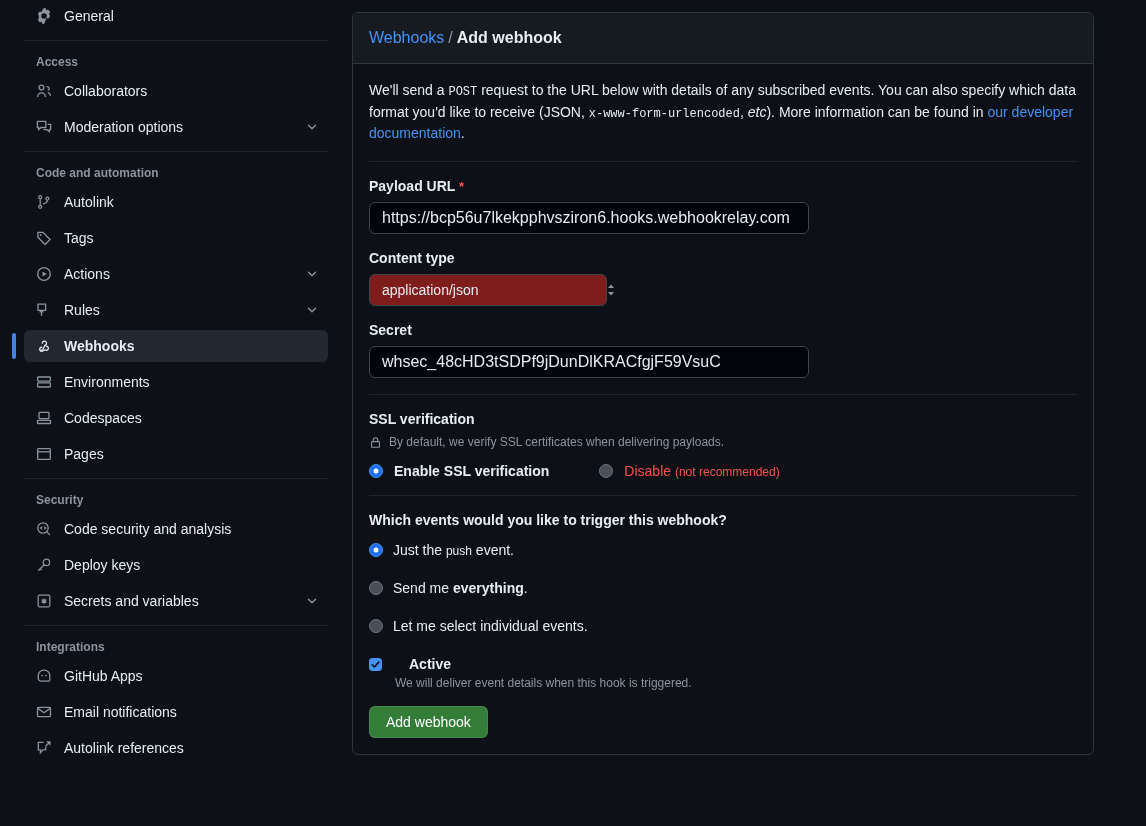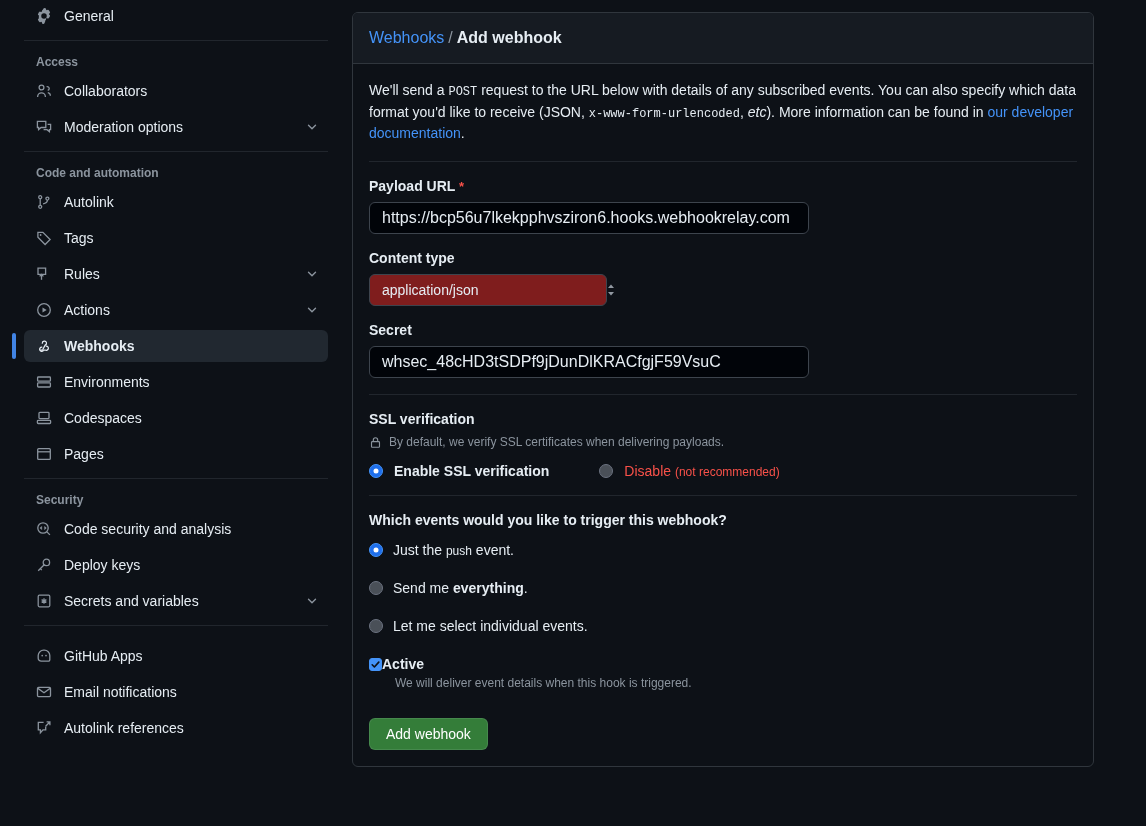--- a/index.html
+++ b/index.html
@@ -214,35 +214,35 @@
   .ev-opt {
     display: flex;
     align-items: center;
     gap: 10px;
     font-size: 14px;
     color: #e6edf3;
     margin-bottom: 22px;
     cursor: pointer;
   }
 
-  .chk-row { display: flex; align-items: center; gap: 0; margin-bottom: 4px; }
+  .chk-row { display: flex; align-items: center; gap: 27px; margin-bottom: 4px; }
   .chk {
     width: 13px; height: 13px;
     flex: 0 0 13px;
     border-radius: 3px;
     background: #4493f8;
     border: 1px solid #4493f8;
     display: flex; align-items: center; justify-content: center;
     color: #0d1117;
   }
   .chk-label { font-size: 14px; font-weight: bold; color: #e6edf3; }
   .chk-note {
     font-size: 12px;
     color: #8b949e;
-    margin: 0 0 28px 26px;
+    margin: 0 0 16px 26px;
   }
 
   .btn-green {
     background: #347d39;
     border: 1px solid rgba(240,246,252,0.10);
     border-radius: 6px;
     color: #ffffff;
     font-size: 14px;
     font-family: "Liberation Sans", sans-serif;
     padding: 0 16px;
@@ -323,48 +323,48 @@
               <path d="M1.9 7.3V2.3h5l7.2 7.2-5 5z"></path>
               <circle cx="4.6" cy="5" r="0.9" fill="currentColor" stroke="none"></circle>
             </svg>
         </span>
         <span class="label">Tags</span>
       </div>
 
       <div class="nav-item">
         <span class="ico">
           <svg width="16" height="16" viewBox="0 0 16 16" fill="none" stroke="currentColor" stroke-width="1.3">
+              <circle cx="8" cy="8" r="6.3"></circle>
+              <path d="M6.5 5.4l4.2 2.6-4.2 2.6z" fill="currentColor" stroke="none"></path>
+            </svg>
+        </span>
+        <span class="label">Actions</span>
+        <span class="chev">
+          <svg width="14" height="14" viewBox="0 0 16 16" fill="none" stroke="currentColor" stroke-width="1.6" stroke-linecap="round" stroke-linejoin="round">
+              <path d="M4 6l4 4 4-4"></path>
+            </svg>
+        </span>
+      </div>
+
+      <div class="nav-item">
+        <span class="ico">
+          <svg width="16" height="16" viewBox="0 0 16 16" fill="none" stroke="currentColor" stroke-width="1.3">
               <path d="M2 2.2h7.6v6.2H2z"></path>
               <path d="M5.5 13.8V8.6"></path>
               <path d="M3.6 10.4l1.9-1.9 1.9 1.9"></path>
             </svg>
         </span>
         <span class="label">Rules</span>
         <span class="chev">
           <svg width="14" height="14" viewBox="0 0 16 16" fill="none" stroke="currentColor" stroke-width="1.6" stroke-linecap="round" stroke-linejoin="round">
               <path d="M4 6l4 4 4-4"></path>
             </svg>
         </span>
       </div>
 
-      <div class="nav-item">
-        <span class="ico">
-          <svg width="16" height="16" viewBox="0 0 16 16" fill="none" stroke="currentColor" stroke-width="1.3">
-              <circle cx="8" cy="8" r="6.3"></circle>
-              <path d="M6.5 5.4l4.2 2.6-4.2 2.6z" fill="currentColor" stroke="none"></path>
-            </svg>
-        </span>
-        <span class="label">Actions</span>
-        <span class="chev">
-          <svg width="14" height="14" viewBox="0 0 16 16" fill="none" stroke="currentColor" stroke-width="1.6" stroke-linecap="round" stroke-linejoin="round">
-              <path d="M4 6l4 4 4-4"></path>
-            </svg>
-        </span>
-      </div>
-
       <div class="nav-item selected">
         <span class="ico">
           <svg width="16" height="16" viewBox="0 0 16 16" fill="none" stroke="currentColor" stroke-width="1.25" stroke-linecap="round">
               <path d="M6.3 5.2a2.1 2.1 0 1 1 2.9 1.9l-2.3 4.1"></path>
               <path d="M10.2 8.1a2.1 2.1 0 1 1-1 3.9H4.5"></path>
               <path d="M5.8 9.2a2.1 2.1 0 1 0 1.4 3.6"></path>
             </svg>
         </span>
         <span class="label">Webhooks</span>
       </div>
@@ -442,20 +442,21 @@
           <svg width="14" height="14" viewBox="0 0 16 16" fill="none" stroke="currentColor" stroke-width="1.6" stroke-linecap="round" stroke-linejoin="round">
               <path d="M4 6l4 4 4-4"></path>
             </svg>
         </span>
       </div>
     </div>
 
     <div class="divider"></div>
 
     <div class="group">
+      <div class="sect-title">Integrations</div>
 
       <div class="nav-item">
         <span class="ico">
           <svg width="16" height="16" viewBox="0 0 16 16" fill="none" stroke="currentColor" stroke-width="1.3">
               <path d="M2.2 7.4a5.4 5.4 0 0 1 5.4-5.2h.8a5.4 5.4 0 0 1 5.4 5.4v4.2a1.4 1.4 0 0 1-1.4 1.4H5.2a3 3 0 0 1-3-3z"></path>
               <circle cx="6.2" cy="7.6" r="0.85" fill="currentColor" stroke="none"></circle>
               <circle cx="10" cy="7.6" r="0.85" fill="currentColor" stroke="none"></circle>
             </svg>
         </span>
         <span class="label">GitHub Apps</span>

